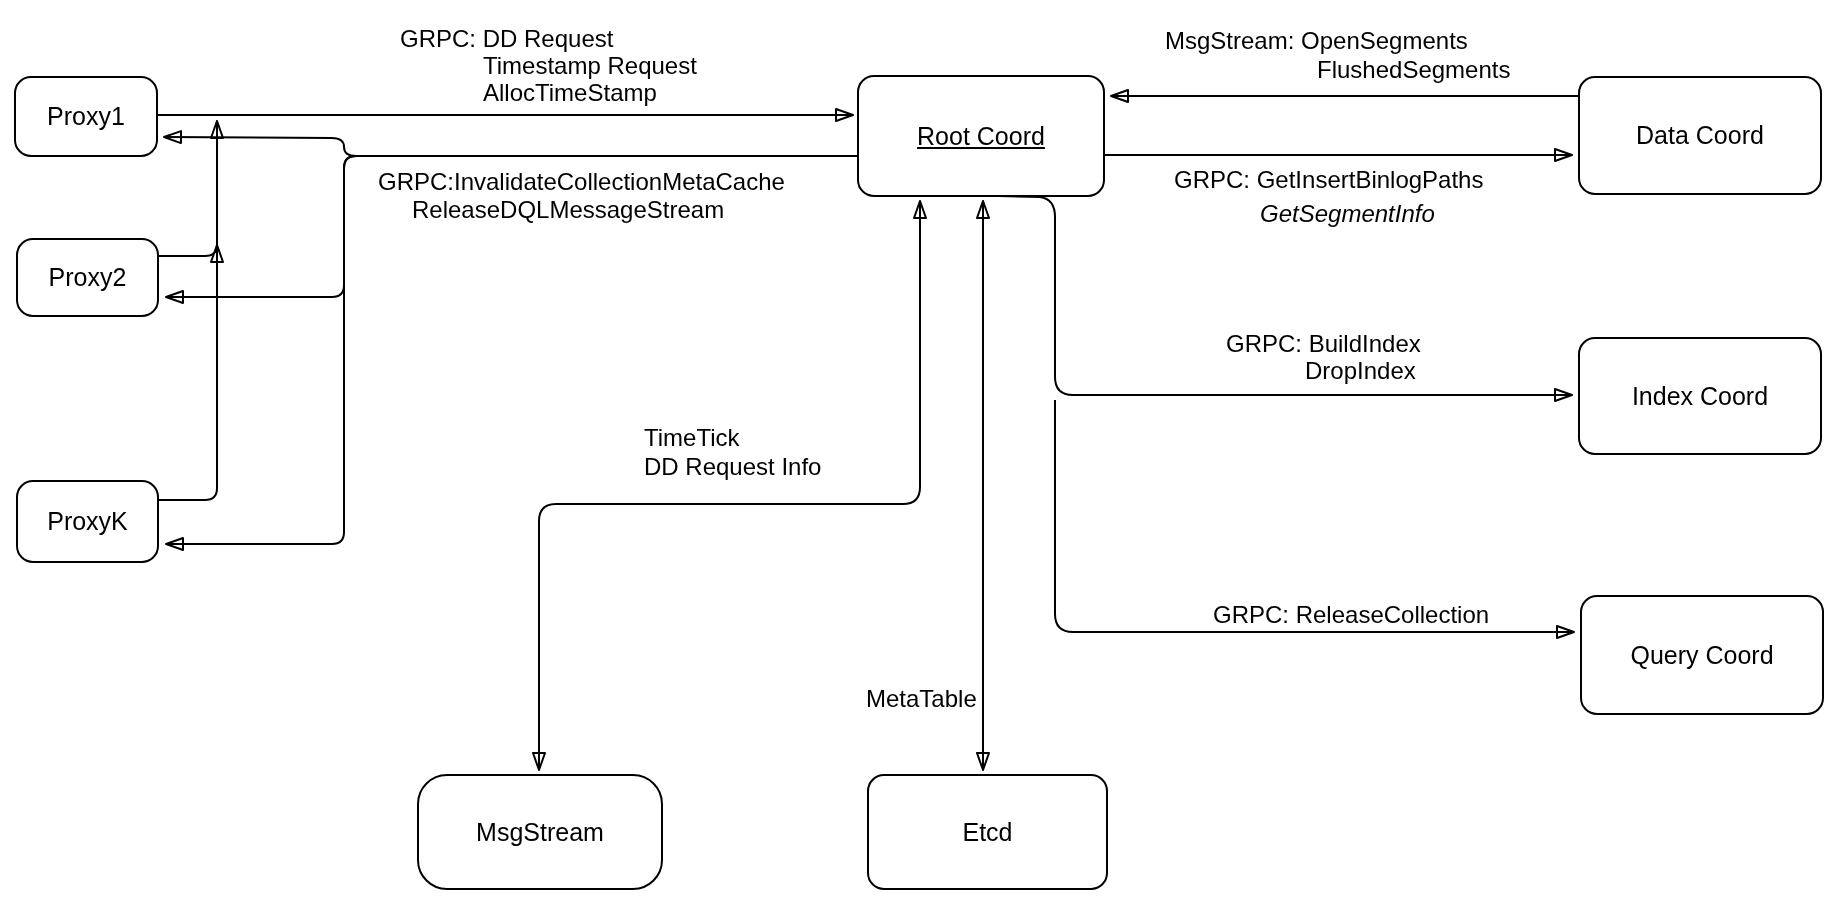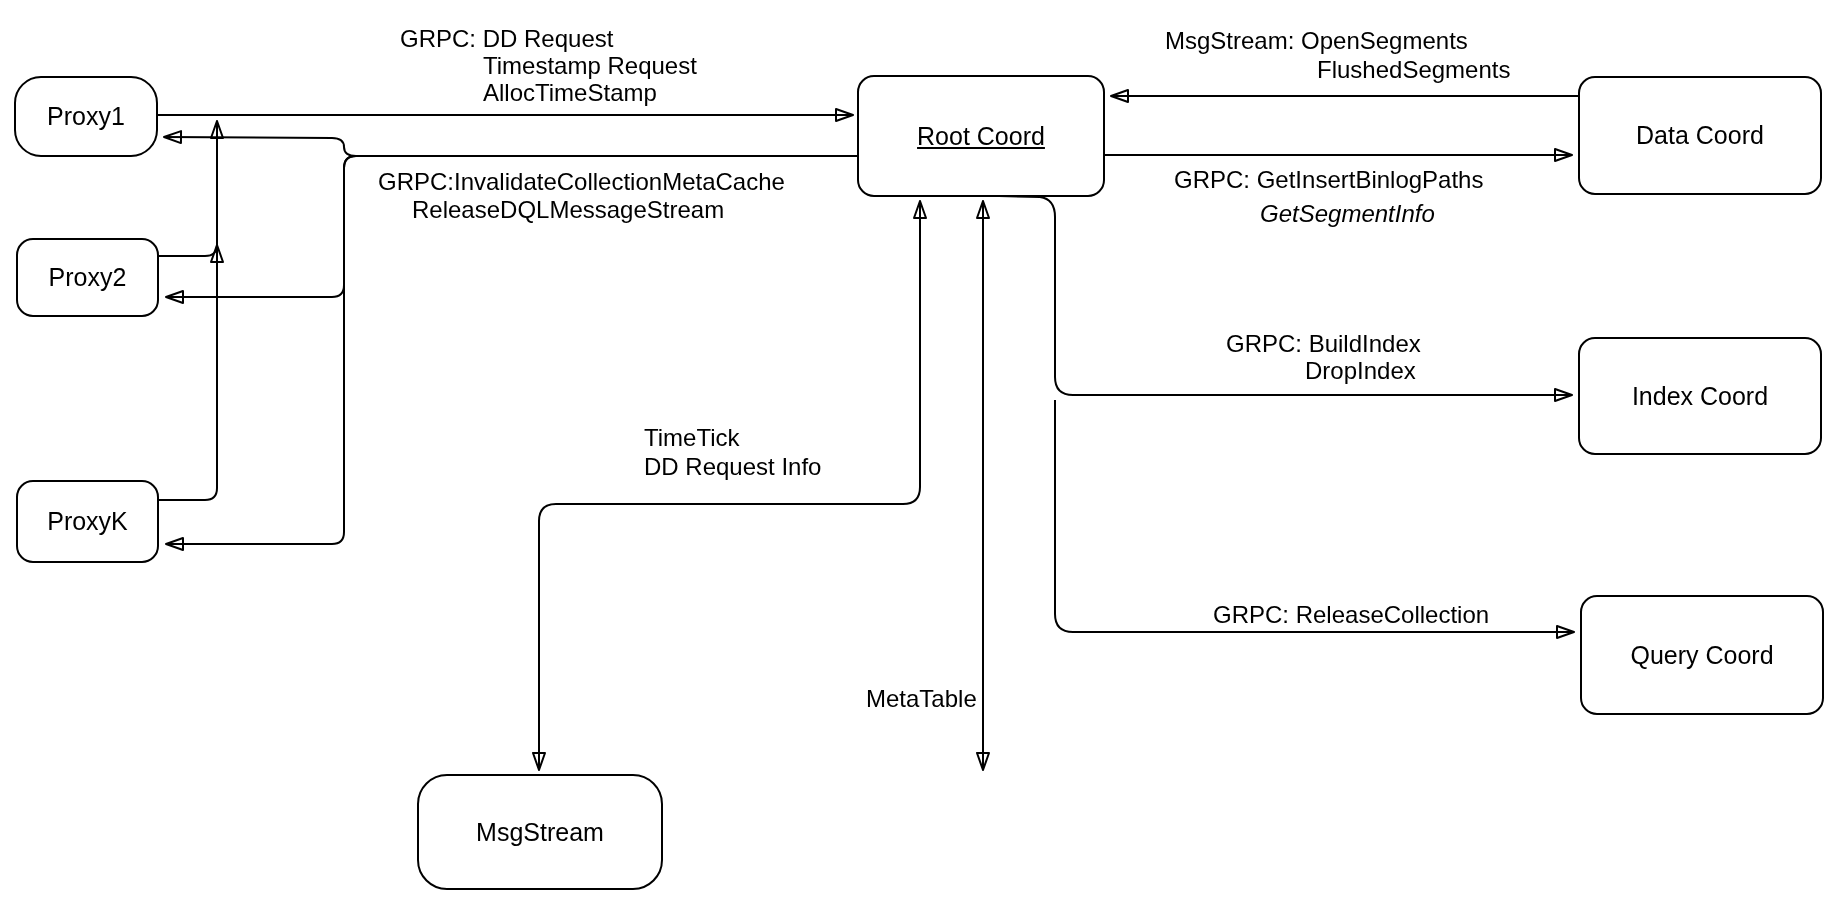--- a/index.html
+++ b/index.html
@@ -22,21 +22,21 @@
     box-sizing:border-box;
     z-index:2;
   }
   .lbl{
     position:absolute;
     font-size:24px;line-height:28px;color:#000000;
     white-space:nowrap;
     z-index:3;
   }
   
-  #n-proxy1{left:14px;top:76px;width:144px;height:81px;border-radius:27px;}
+  #n-proxy1{left:14px;top:76px;width:144px;height:81px;}
   #n-proxy2{left:16px;top:238px;width:143px;height:79px;}
   #n-proxyk{left:16px;top:480px;width:143px;height:83px;}
   #n-root  {left:857px;top:75px;width:248px;height:122px;text-decoration:underline;}
   #n-data  {left:1578px;top:76px;width:244px;height:119px;}
   #n-index {left:1578px;top:337px;width:244px;height:118px;}
   #n-query {left:1580px;top:595px;width:244px;height:120px;}
   #n-msg   {left:417px;top:774px;width:246px;height:116px;border-radius:30px;}
   #n-etcd  {left:867px;top:774px;width:241px;height:116px;}
   
   #l-p2r-1{left:400px;top:25px;}
@@ -102,20 +102,23 @@
   </div>
   <div class="node" id="n-index">
     <span>Index Coord</span>
   </div>
   <div class="node" id="n-query">
     <span>Query Coord</span>
   </div>
   <div class="node" id="n-msg">
     <span>MsgStream</span>
   </div>
+  <div class="node" id="n-etcd">
+    <span>Etcd</span>
+  </div>
 
   <div class="lbl" id="l-p2r-1">GRPC: DD Request</div>
   <div class="lbl" id="l-p2r-2">Timestamp Request</div>
   <div class="lbl" id="l-p2r-3">AllocTimeStamp</div>
 
   <div class="lbl" id="l-r2p-1">GRPC:InvalidateCollectionMetaCache</div>
   <div class="lbl" id="l-r2p-2">ReleaseDQLMessageStream</div>
 
   <div class="lbl" id="l-d2r-1">MsgStream: OpenSegments</div>
   <div class="lbl" id="l-d2r-2">FlushedSegments</div>

